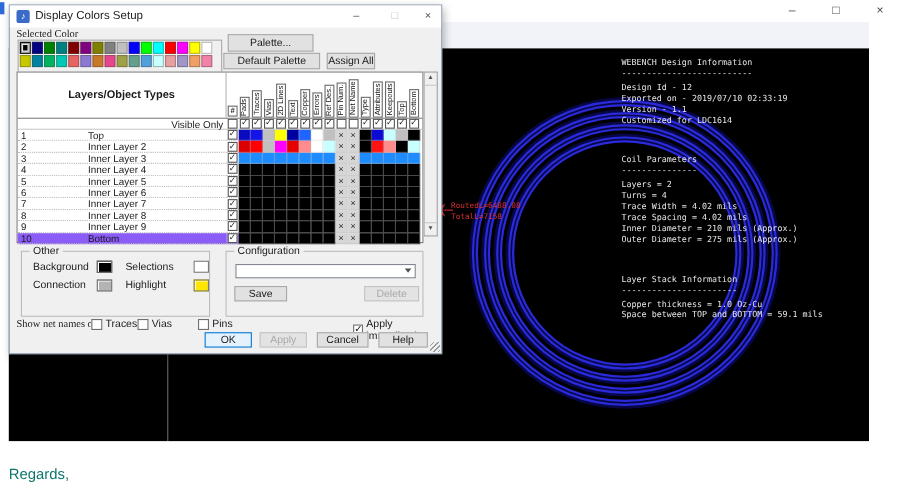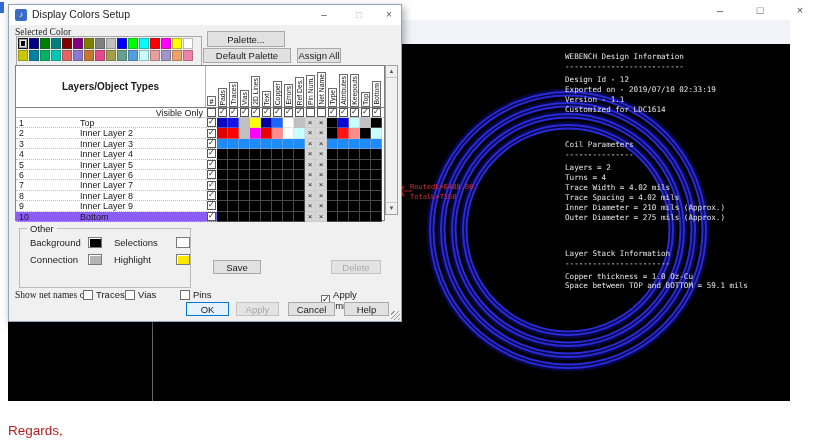--- a/index.html
+++ b/index.html
@@ -13,21 +13,21 @@
   .app-strip{position:absolute;left:8px;top:20px;width:782px;height:24px;background:#f2f3f8;}
   .viewport{position:absolute;left:8px;top:44px;width:782px;height:357px;background:#000;}
   .origin-line{position:absolute;left:152px;top:322px;width:1px;height:79px;background:#8a8a8a;opacity:.75;}
   .coil-svg{position:absolute;left:418px;top:80px;width:300px;height:300px;}
   .route-label{position:absolute;left:410px;top:183px;color:#d92f2f;font-family:"DejaVu Sans Mono",monospace;font-size:7px;line-height:9.5px;white-space:pre;}
   .route-arrow{position:absolute;left:394px;top:184px;width:18px;height:14px;}
   .info-text{position:absolute;left:565px;top:52px;width:240px;color:#e6e6e6;
              font-family:"DejaVu Sans Mono",monospace;font-size:7.6px;line-height:9.9px;white-space:pre;}
   .iblock{margin-bottom:26px;}
   .idash{margin-bottom:3px;}
-  .regards{position:absolute;left:8px;top:423px;font-size:13.5px;color:#b91c1c;}
+  .regards{position:absolute;left:8px;top:423px;font-size:13.5px;color:#0f766e;}
   
   .dialog{position:absolute;left:8px;top:4px;width:392px;height:316px;background:#f0f0f0;
           border:1px solid #93a5b8;box-shadow:2px 3px 8px rgba(0,0,0,.35);font-size:9.5px;color:#1a1a1a;}
   .title-bar{position:absolute;left:0;top:0;width:100%;height:20px;background:#fff;}
   .dlg-icon{position:absolute;left:6px;top:4px;width:12px;height:12px;background:#3a6bc9;border-radius:2px;color:#fff;font-size:8px;line-height:12px;text-align:center;}
   .dlg-title{position:absolute;left:23px;top:3px;font-size:10.5px;color:#222;}
   .dlg-ctl{position:absolute;top:2px;width:18px;height:15px;text-align:center;font-size:10px;line-height:15px;color:#555;}
   .dlg-min{left:306px;} .dlg-max{left:341px;color:#bfbfbf;} .dlg-close{left:371px;}
   .lbl{position:absolute;font-size:9.5px;color:#1a1a1a;font-family:Liberation Serif, serif;}
   
@@ -586,20 +586,27 @@
         <div class="oitem">
           <span class="olab">Connection</span>
           <span class="oswatch" style="background: rgb(180, 180, 180);"></span>
         </div>
         <div class="oitem">
           <span class="olab">Highlight</span>
           <span class="oswatch" style="background: rgb(255, 230, 0);"></span>
         </div>
       </div>
 
+    <div class="group g-config">
+      <span class="g-label">Configuration</span>
+      <div class="combo">
+        <span></span>
+        <span class="combo-arrow"></span>
+      </div>
+    </div>
     <div class="btn b-save">Save</div>
     <div class="btn b-delete disabled">Delete</div>
 
     <span class="lbl netrow-label">Show net names on</span>
     <span id="net-options"><span class="netopt" style="left: 74px;">
           <span class="cb2"></span>
           <span>Traces</span>
         </span><span class="netopt" style="left: 116px;">
           <span class="cb2"></span>
           <span>Vias</span>

